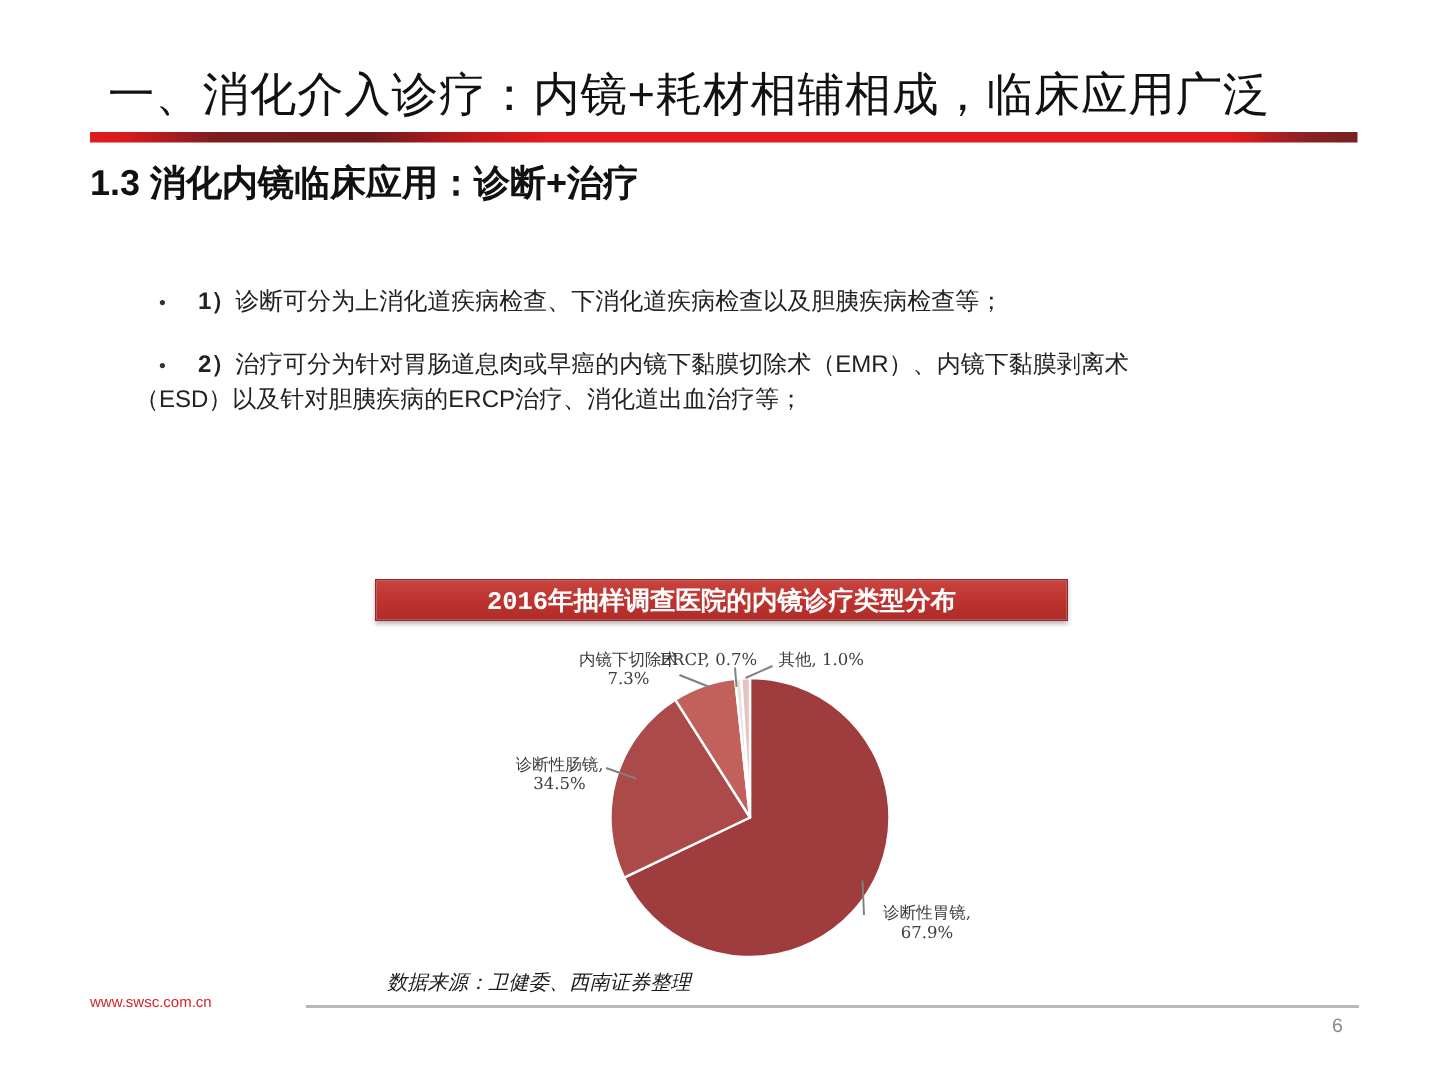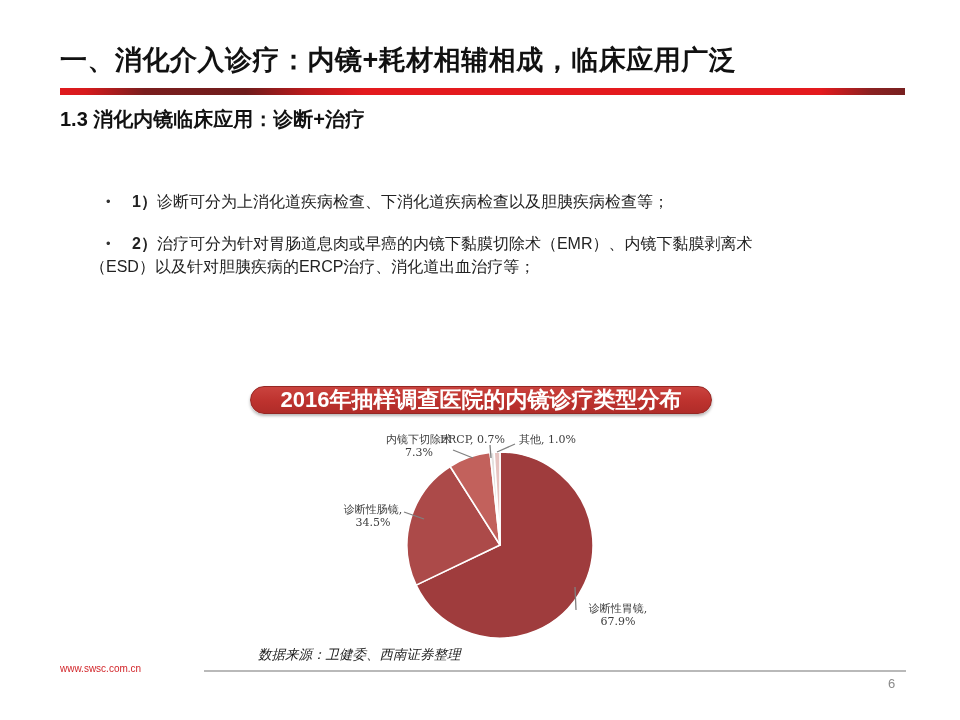--- a/index.html
+++ b/index.html
@@ -1,51 +1,51 @@
 <!DOCTYPE html>
 <html><head>
 <meta charset="utf-8">
 <style>
   html,body{margin:0;padding:0;background:#fff;}
   .slide{
     position:relative;width:960px;height:720px;background:#ffffff;overflow:hidden;
     font-family:"Liberation Sans","DejaVu Sans",sans-serif;color:#1a1a1a;
   }
   .title{
-    position:absolute;left:60px;top:42px;width:860px;
-    font-size:27px;font-weight:bold;color:#111;letter-spacing:0.5px;white-space:nowrap;
+    position:absolute;left:72px;top:42px;width:860px;
+    font-size:31px;font-weight:normal;color:#111;letter-spacing:0.5px;white-space:nowrap;
   }
   .divider{
     position:absolute;left:60px;top:88px;width:845px;height:7px;
     background:linear-gradient(90deg,#e01a1e 0%,#d71a1d 3%,#7a1e1e 10%,#701c1c 22%,#b81a1c 29%,#e41a1e 36%,#e41a1e 90%,#8a2121 96%,#772020 100%);
   }
   .subtitle{
     position:absolute;left:60px;top:106px;width:860px;
-    font-size:20px;font-weight:bold;color:#111;white-space:nowrap;
+    font-size:24px;font-weight:bold;color:#111;white-space:nowrap;
   }
   .bullet1{position:absolute;left:62px;top:144px;width:860px;font-size:16px;color:#222;}
   .bullet1 .diamond{font-size:13px;margin-right:14px;position:relative;top:-1px;color:#111;}
   .sub-bullet{position:absolute;left:90px;width:820px;font-size:16px;line-height:23px;color:#222;}
   .sub-bullet.sb1{top:190px;}
   .sub-bullet.sb2{top:232px;}
   .sub-bullet .dot{position:absolute;left:16px;top:0px;font-size:13px;color:#333;}
   .sub-bullet .body{display:block;text-indent:42px;white-space:pre-wrap;}
   .sub-bullet .prefix{font-weight:bold;}
   .paragraph{
     position:absolute;left:58px;top:297px;width:870px;
     font-size:15.5px;font-weight:bold;line-height:28px;color:#111;
     white-space:pre-wrap;text-indent:2em;
   }
   .chart-banner{
     position:absolute;left:250px;top:386px;width:460px;height:26px;
     background:linear-gradient(180deg,#ca433e 0%,#bd322e 55%,#b02c29 100%);
-    border:1px solid #952724;border-radius:14px;
+    border:1px solid #952724;border-radius:0;
     box-shadow:0 2px 3px rgba(0,0,0,0.28);
-    color:#ffffff;font-size:22px;font-weight:bold;
-    display:flex;align-items:center;justify-content:center;white-space:nowrap;
+    color:#ffffff;font-size:17px;font-weight:bold;
+    display:flex;align-items:center;justify-content:center;white-space:nowrap;font-family:Liberation Mono, monospace;
   }
   .chart{position:absolute;left:330px;top:420px;width:340px;height:240px;}
   .chart svg{position:absolute;left:0;top:0;}
   .pie-label{
     position:absolute;font-family:"DejaVu Serif","Liberation Serif",serif;
     font-size:11px;line-height:13px;color:#3d3d3d;white-space:pre;text-align:center;
   }
   .lbl-ercp{left:110px;top:13px;}
   .lbl-other{left:189px;top:13px;}
   .lbl-resection{left:55px;top:13px;width:68px;}

